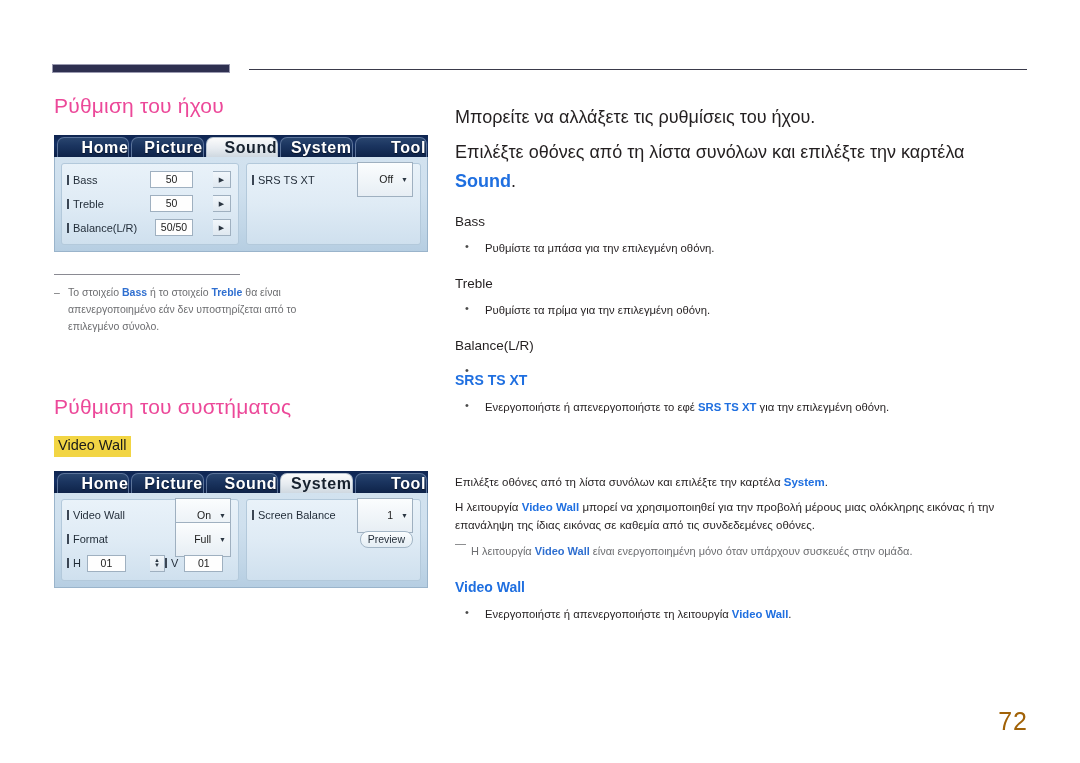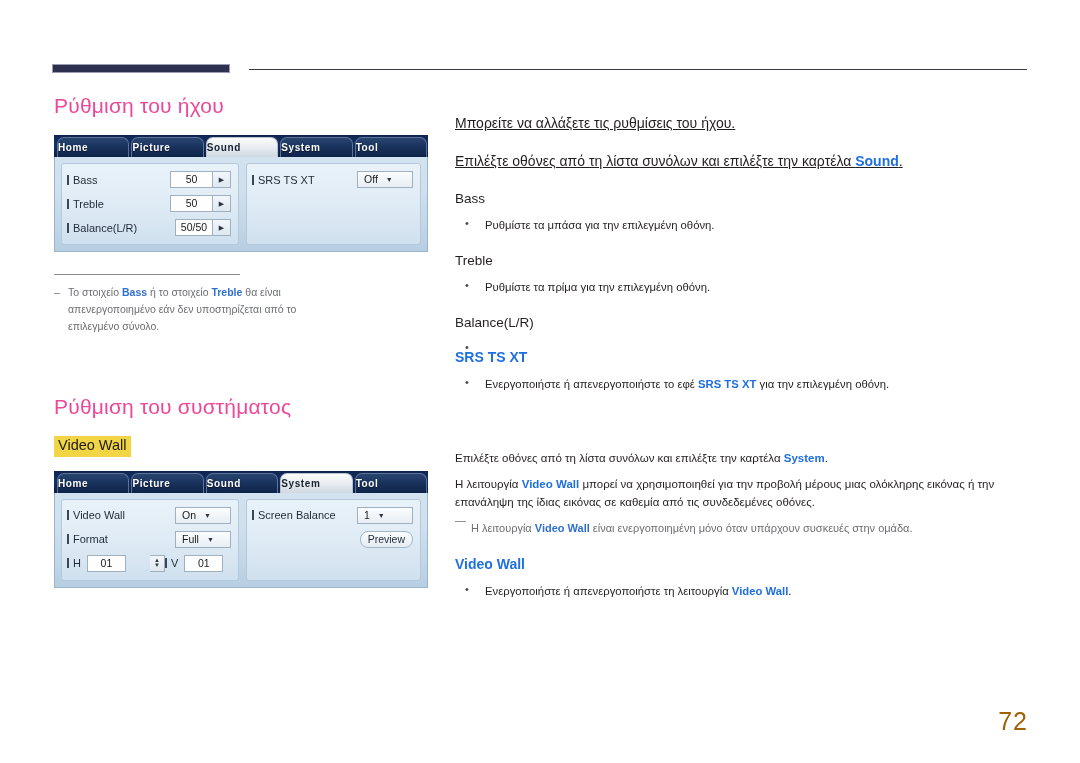--- a/index.html
+++ b/index.html
@@ -78,22 +78,22 @@
     background: linear-gradient(to bottom, #0f2550 0%, #143064 45%, #0c1f45 100%);
     position: relative;
     z-index: 2;
     padding-left: 2px;
   }
   .dev-tab {
     flex: 1 1 0;
     margin: 2px 1px 0 1px;
     height: 20px;
     line-height: 19px;
-    text-align: left;
-    font-size: 10px;
+    text-align: right;
+    font-size: 16px;
     font-weight: bold;
     color: #ffffff;
     letter-spacing: 0.6px;
     background: linear-gradient(to bottom, #29456e 0%, #1b3560 40%, #0e2349 100%);
     border-radius: 7px 7px 0 0;
     border: 1px solid #5b7399;
     border-bottom: none;
     text-shadow: 0 1px 1px rgba(0,0,0,0.55);
   }
   .dev-tab.active {
@@ -142,20 +142,21 @@
     flex: 0 0 auto;
   }
   .spacer { flex: 1 1 auto; }
 
   
   .valbox {
     display: flex;
     align-items: stretch;
     height: 17px;
     flex: 0 0 auto;
+    gap: 20px;
   }
   .valbox .vtxt {
     width: 43px;
     background: #fefefe;
     border: 1px solid #9fb0c0;
     font-size: 10.5px;
     color: #1a1a1a;
     text-align: center;
     line-height: 15px;
   }
@@ -169,22 +170,22 @@
     align-items: center;
     justify-content: center;
     color: #2b3642;
     font-size: 7px;
   }
 
   
   .ddl {
     display: flex;
     align-items: center;
-    justify-content: flex-start;
-    height: 17px;
+    justify-content: flex-end;
+    height: 35px;
     min-width: 56px;
     padding: 0 4px 0 6px;
     background: linear-gradient(to bottom, #fbfdfe 0%, #e7eef4 100%);
     border: 1px solid #9fb0c0;
     font-size: 10.5px;
     color: #1a1a1a;
     flex: 0 0 auto;
   }
   .ddl .cap { line-height: 15px; }
   .ddl .arw { font-size: 7px; color: #2b3642; margin-left: 8px; }
@@ -249,25 +250,24 @@
   }
   .foot-txt .dash {
     position: absolute;
     left: 0; top: 0;
     color: #6d6e71;
   }
   .foot-txt b { color: #2f6fd0; font-weight: bold; }
 
   
   .p-intro {
-    font-size: 14px;
+    font-size: 18px;
     line-height: 1.58;
     color: #231f20;
-    margin: 16px 0 7px 0;
-    text-decoration: underline;
+    margin: 7px 0 7px 0;
   }
   .p-intro:last-of-type { margin-bottom: 0; }
   .p-intro b, .p-body b { color: #1f6fe0; font-weight: bold; }
 
   h3.sub {
     font-size: 13.5px;
     font-weight: 400;
     color: #231f20;
     margin: 19px 0 10px 0;
   }

